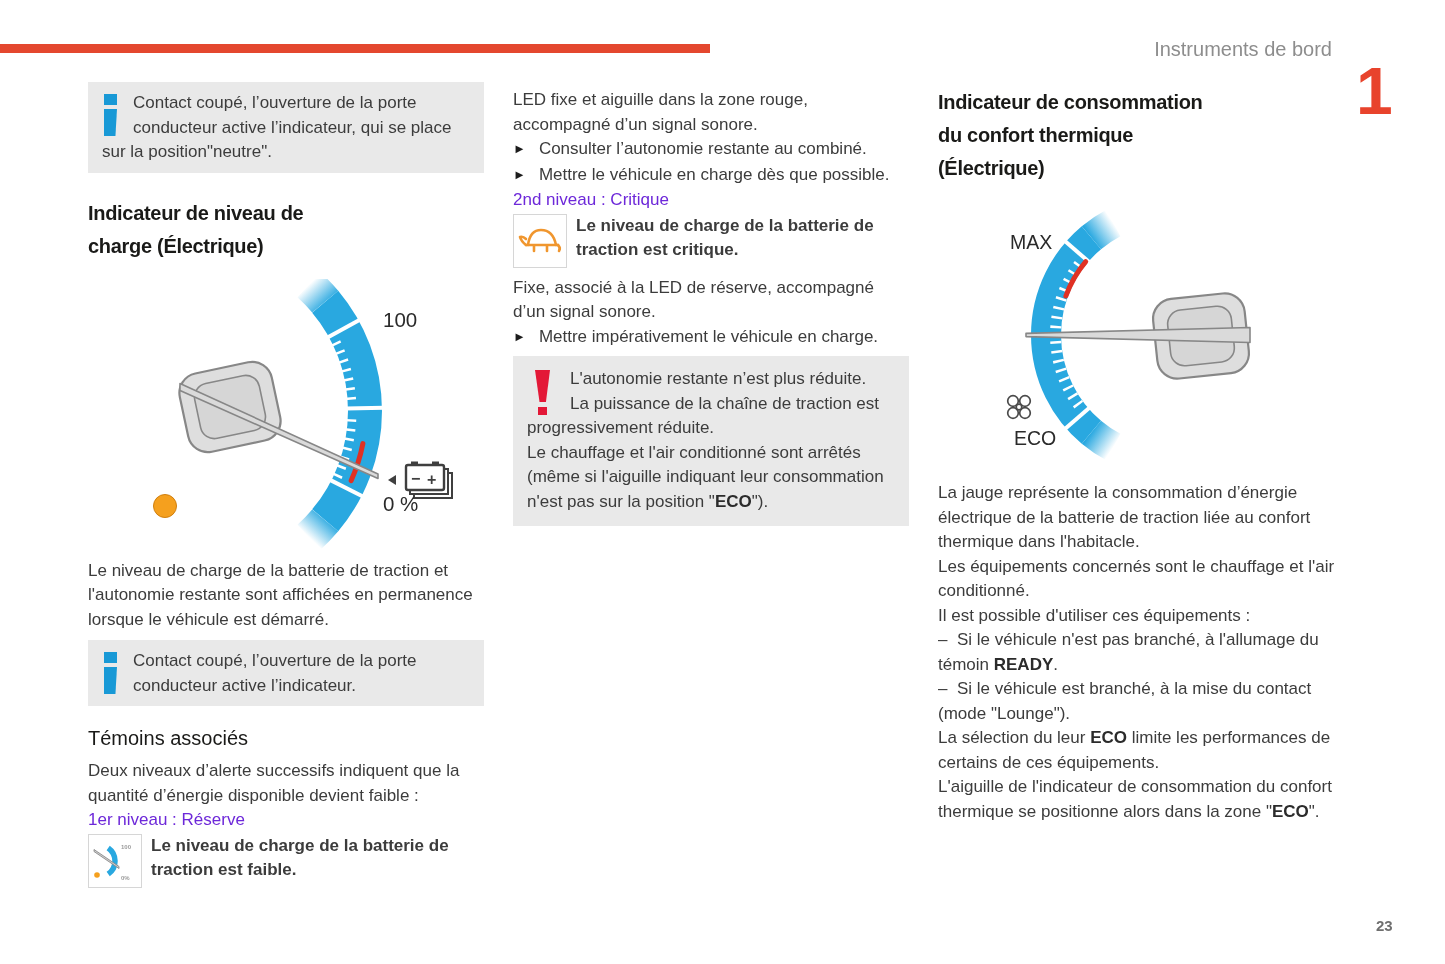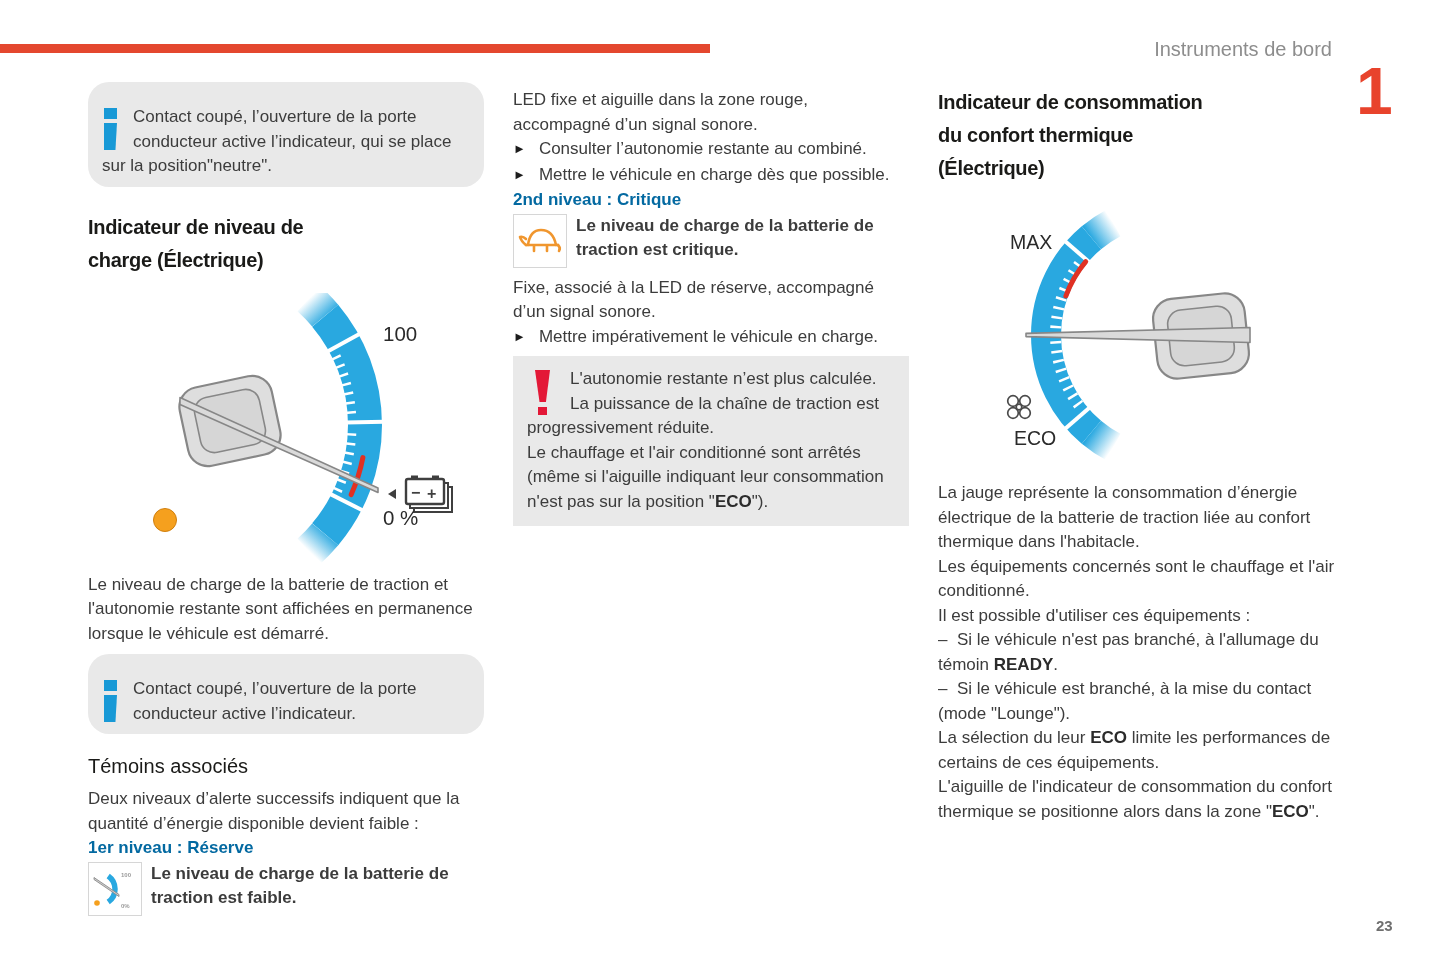--- a/index.html
+++ b/index.html
@@ -17,24 +17,24 @@
   .col { position:absolute; top:0; }
   #col1 { left:88px;  width:396px; padding-top:82px; }
   #col2 { left:513px; width:396px; padding-top:88px; }
   #col3 { left:938px; width:398px; padding-top:86px; }
 
   h2 { font-size:20px; line-height:33px; letter-spacing:-0.3px; color:#1a1a18; white-space:pre-line; font-weight:bold; }
   #col1 h2 { margin-top:24px; }
   h3 { font-size:20px; line-height:25px; color:#1a1a18; margin-top:20px; font-weight:normal; }
   p.body { margin-top:8px; }
   p.tight { margin-top:0; }
-  .bold-line { font-weight:bold; color:#0369a1; }
+  .bold-line { font-weight:normal; color:#6d28d9; }
   .arrow { font-size:13px; color:#1c1c1c; margin-right:13px; position:relative; top:-1px; }
 
-  .infobox { background:#e9e9e9; padding:23px 14px 8px 14px;border-radius:21px; }
+  .infobox { background:#e9e9e9; padding:9px 14px 8px 14px; }
   .infobox.second { margin-top:8px; }
   .i-icon { float:left; width:13px; height:44px; margin:3px 16px 2px 2px; }
   .i-dot  { width:13px; height:11px; background:#1899d6; }
   .i-body { width:13px; height:27px; background:#1899d6; margin-top:4px; clip-path:polygon(0 0,100% 0,88% 100%,0 100%); }
 
   .warnbox { background:#e9e9e9; padding:11px 14px 12px 14px; margin-top:6px; }
   .w-icon { float:left; width:15px; height:46px; margin:3px 20px 0 8px; }
   .w-bar { width:15px; height:32px; background:#e31837; clip-path:polygon(0 0,100% 0,73% 100%,30% 100%); }
   .w-dot { width:9px; height:8px; background:#e31837; margin:5px 0 0 3px; }
 
@@ -159,21 +159,21 @@
   </div>
 
   <p class="body">Fixe, associé à la LED de réserve, accompagné d’un signal sonore.</p>
   <p class="tight"><span class="arrow">►</span><span>Mettre impérativement le véhicule en charge.</span></p>
 
   <div class="warnbox">
     <div class="w-icon">
         <div class="w-bar"></div>
         <div class="w-dot"></div>
       </div>
-    <p class="tight">L'autonomie restante n’est plus calculée.</p>
+    <p class="tight">L'autonomie restante n’est plus réduite.</p>
     <p class="tight">La puissance de la chaîne de traction est progressivement réduite.</p>
     <p class="tight"><span>Le chauffage et l'air conditionné sont arrêtés (même si l'aiguille indiquant leur consommation n'est pas sur la position "</span><span style="font-weight: bold; color: rgb(43, 43, 43);">ECO</span><span>").</span></p>
   </div>
 </div>
 
 <div class="col" id="col3">
 
   <h2>Indicateur de consommation
 du confort thermique
 (Électrique)</h2>

